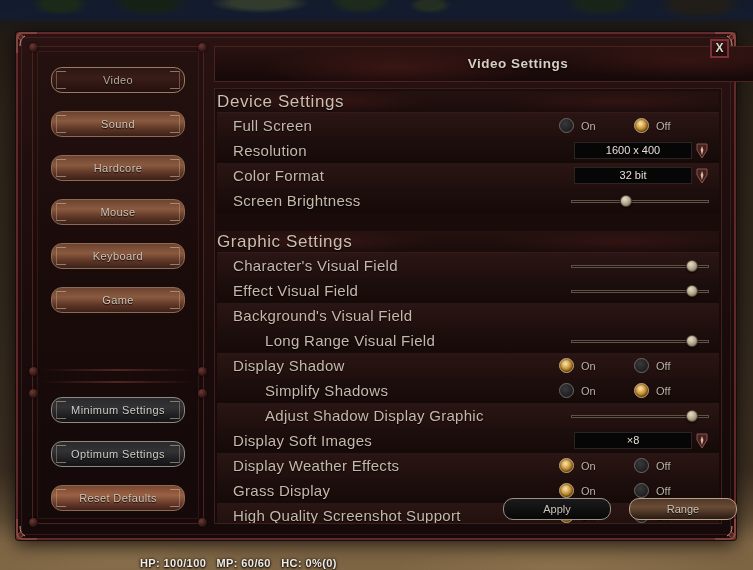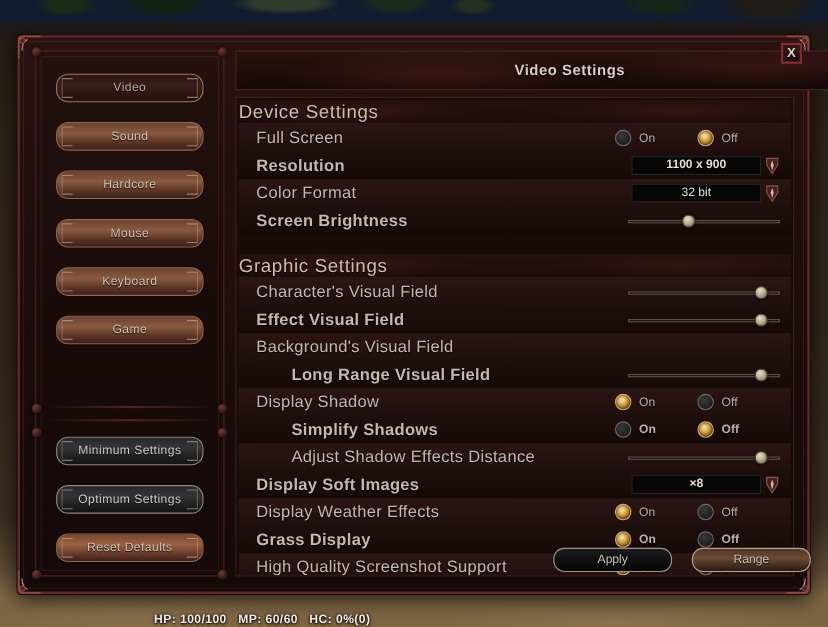--- a/index.html
+++ b/index.html
@@ -223,21 +223,21 @@
   .spacer { height: 18px; }
 
   .row {
     position: relative;
     height: 25px;
     display: flex;
     align-items: center;
     padding-left: 16px;
   }
   .row.odd  { background: linear-gradient(to bottom, #2a1614, #200f0e); }
-  .row.even { background: linear-gradient(to bottom, #1d0f0e, #160a09); font-weight: bold; }
+  .row.even { background: linear-gradient(to bottom, #1d0f0e, #160a09); }
 
   .row-label {
     font-size: 15px;
     color: #c5b9ab;
     letter-spacing: .3px;
     text-shadow: 0 1px 1px rgba(0,0,0,.9);
     white-space: nowrap;
   }
   .row-label.indent1 { padding-left: 32px; }
 
@@ -452,21 +452,21 @@
               <span class="radio-text">Off</span>
             </div>
           </div>
         </div>
       </div>
 
       <div class="row even">
         <span class="row-label">Resolution</span>
         <div class="row-ctrl">
           <div class="dropdown">
-            <div class="dd-box">1100 x 900</div>
+            <div class="dd-box">1600 x 400</div>
             <span class="dd-arrow">
               <svg viewBox="0 0 14 18">
                   <path d="M2 2 L12 2 L12 8 L7 16 L2 8 Z" fill="#45201e" stroke="#8a564c" stroke-width="1"></path>
                   <path d="M7 4 L8.4 8 L7 13 L5.6 8 Z" fill="#d9b9a4"></path>
                 </svg>
             </span>
           </div>
         </div>
       </div>
 
@@ -559,21 +559,21 @@
             </div>
             <div class="radio-opt">
               <span class="radio on"></span>
               <span class="radio-text">Off</span>
             </div>
           </div>
         </div>
       </div>
 
       <div class="row odd">
-        <span class="row-label indent1">Adjust Shadow Effects Distance</span>
+        <span class="row-label indent1">Adjust Shadow Display Graphic</span>
         <div class="row-ctrl">
           <div class="slider">
             <div class="track"></div>
             <div class="knob" style="left: 88%;"></div>
           </div>
         </div>
       </div>
 
       <div class="row even">
         <span class="row-label">Display Soft Images</span>

